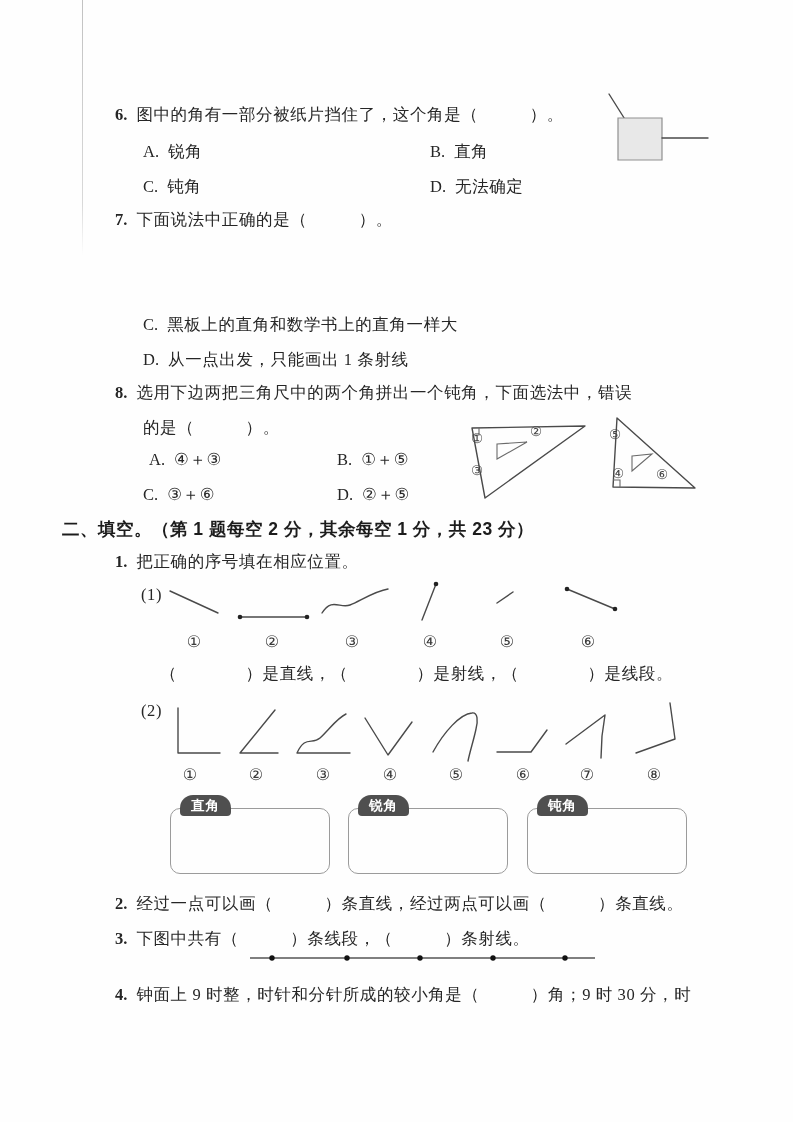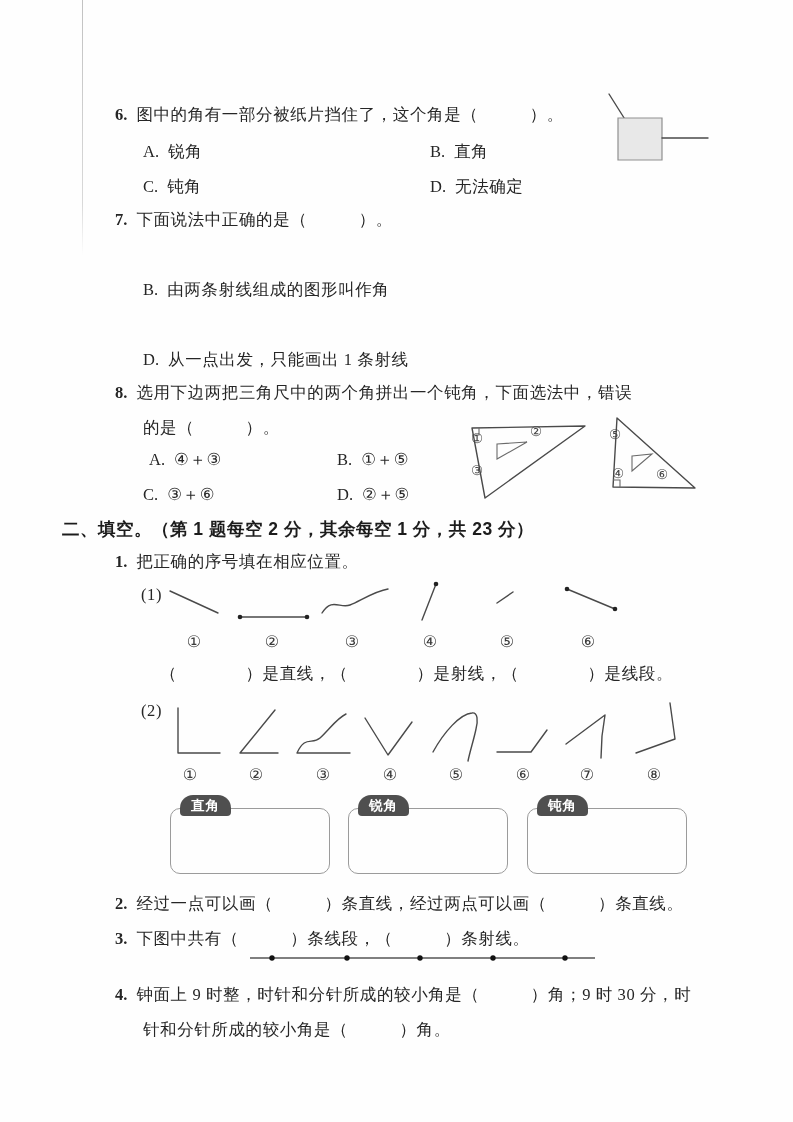--- a/index.html
+++ b/index.html
@@ -47,22 +47,22 @@
 
   <svg style="left:600px;top:92px;" width="115" height="75" viewBox="0 0 115 75">
     <line class="stroke" x1="9" y1="2" x2="26" y2="29"></line>
     <rect x="18" y="26" width="44" height="42" fill="#e8e8e8" stroke="#8f8f8f" stroke-width="1.2"></rect>
     <line class="stroke" x1="62" y1="46" x2="108" y2="46"></line>
   </svg>
 
   <div class="tline" style="left:115px;top:208px;">
     <span class="qnum">7.</span><span>下面说法中正确的是（　　　）。</span>
   </div>
-  <div class="tline" style="left:143px;top:278px;">
-    <span class="olab">B.</span><span>由两条射线组成的图形叫作角</span>
+  <div class="tline" style="left:143px;top:313px;">
+    <span class="olab">C.</span><span>黑板上的直角和数学书上的直角一样大</span>
   </div>
   <div class="tline" style="left:143px;top:348px;">
     <span class="olab">D.</span><span>从一点出发，只能画出 1 条射线</span>
   </div>
 
   <div class="tline" style="left:115px;top:381px;">
     <span class="qnum">8.</span><span>选用下边两把三角尺中的两个角拼出一个钝角，下面选法中，错误</span>
   </div>
   <div class="tline" style="left:143px;top:416px;">的是（　　　）。</div>
   <div class="tline" style="left:143px;top:448px;margin-left:6px;">
@@ -160,14 +160,13 @@
     <circle cx="27" cy="8" r="2.7" fill="#111"></circle>
     <circle cx="102" cy="8" r="2.7" fill="#111"></circle>
     <circle cx="175" cy="8" r="2.7" fill="#111"></circle>
     <circle cx="248" cy="8" r="2.7" fill="#111"></circle>
     <circle cx="320" cy="8" r="2.7" fill="#111"></circle>
   </svg>
 
   <div class="tline" style="left:115px;top:983px;">
     <span class="qnum">4.</span><span>钟面上 9 时整，时针和分针所成的较小角是（　　　）角；9 时 30 分，时</span>
   </div>
-  <div class="tline" style="left:143px;top:1018px;">针和分针所成的较小角是（　　　）角。</div>
 </div>
 
 </body></html>

